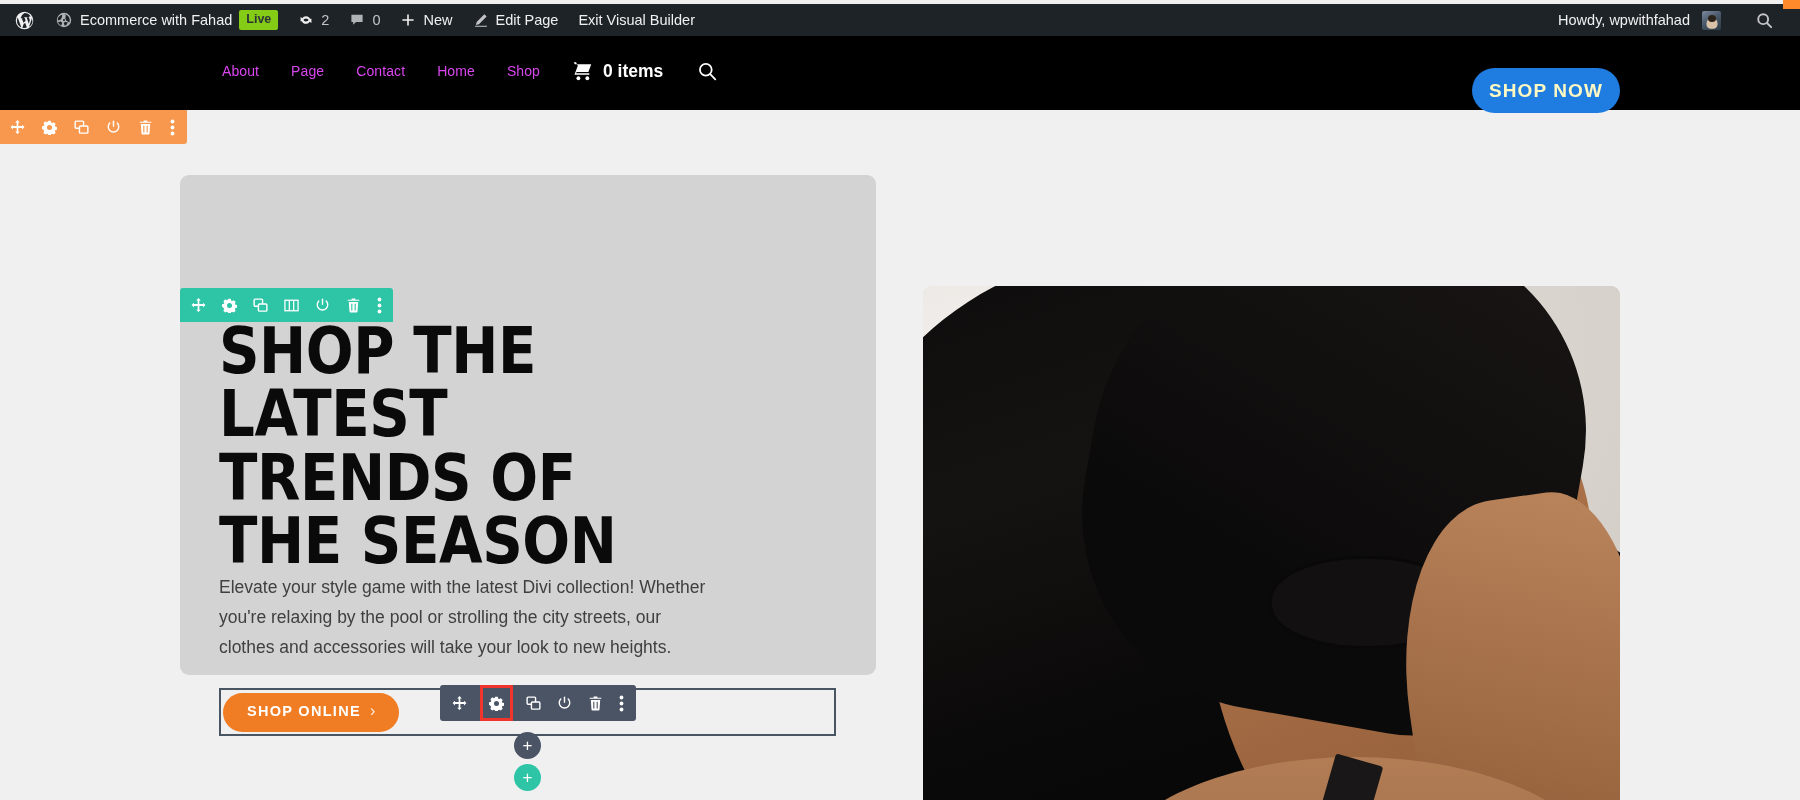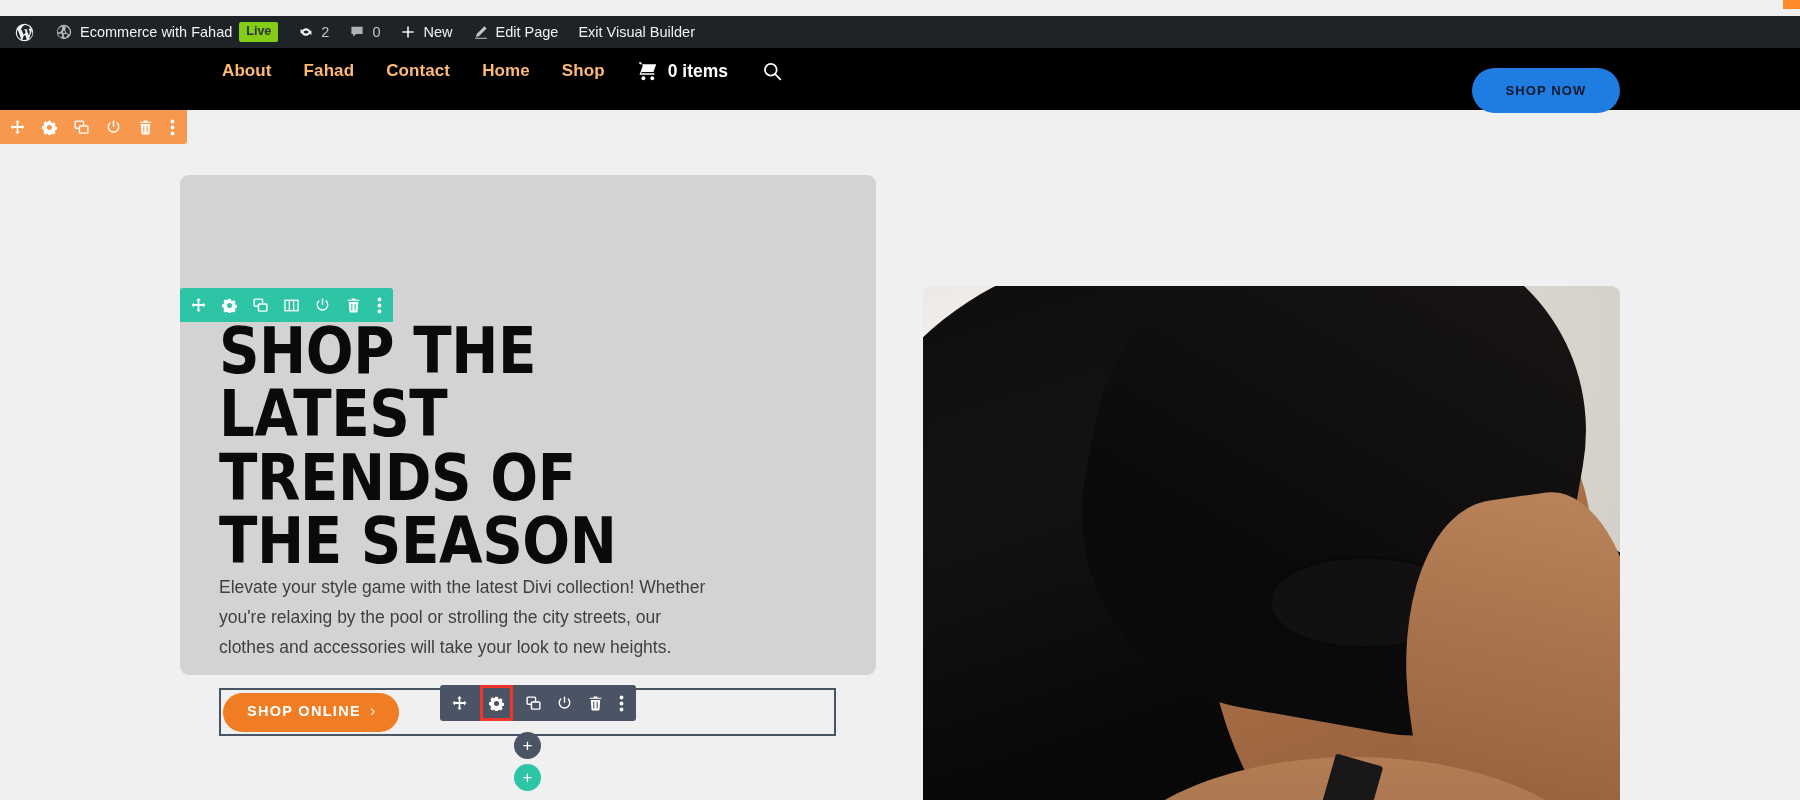--- a/index.html
+++ b/index.html
@@ -5,21 +5,21 @@
   * { box-sizing: border-box; margin: 0; padding: 0; }
   html, body {
     width: 1800px; height: 800px;
     overflow: hidden;
     font-family: "Liberation Sans", sans-serif;
     background: #f0f0f0;
   }
 
   
   #wp-admin-bar {
-    position: absolute; top: 16px; left: 0;
+    position: absolute; top: 4px; left: 0;
     width: 1800px; height: 32px;
     background: #1d2327;
     display: flex; align-items: center;
     color: #f0f0f1;
     font-size: 14px;
     z-index: 300;
   }
   .ab-item {
     display: flex; align-items: center; gap: 7px;
     height: 32px; padding: 0 10px;
@@ -67,33 +67,33 @@
     position: absolute; top: 32px; left: 0;
     width: 1800px; height: 78px;
     background: #000;
     z-index: 120;
   }
   #nav {
     position: absolute; left: 206px; top: 0; height: 78px;
     display: flex; align-items: center; gap: 0;
   }
   .nav-link {
-    color: #fdba74; font-size: 17px; font-weight: 700;
+    color: #d946ef; font-size: 14px; font-weight: 400;
     padding: 0 16px; letter-spacing: .1px;
     font-family: "Liberation Sans", sans-serif;
   }
   .cart-wrap { display:flex; align-items:flex-start; gap:10px; padding-left: 14px; }
   .cart-count { color:#fff; font-size:17.5px; font-weight:600; }
   .nav-search { padding-left: 34px; display:flex; align-items:center; }
   #shop-now-btn {
     position: absolute; right: 180px; top: 36px;
     width: 148px; height: 45px; border-radius: 26px;
     background: #1f7ce0;
     display: flex; align-items: center; justify-content: center;
-    color: #0f172a; font-size: 13px; font-weight: 700; letter-spacing: 1.1px;
+    color: #fef9c3; font-size: 19px; font-weight: 700; letter-spacing: 1.1px;
     border: none; cursor: pointer;
     font-family: "Liberation Sans", sans-serif;
     text-align: right;
   }
 
   
   #canvas {
     position: absolute; top: 110px; left: 0;
     width: 1800px; height: 690px;
     background: #f0f0f0;
@@ -315,28 +315,42 @@
           <path d="M14.2 2.8 17 5.6 7.4 15.2l-3.8 1 1-3.8zM2.6 17.3h14.8v1.2H2.6z"></path>
         </svg>
       </span>
       <span>Edit Page</span>
     </div>
     <div class="ab-item">
       <span>Exit Visual Builder</span>
     </div>
   </div>
 
+  <div class="ab-right">
+    <div class="ab-item">
+      <span>Howdy, wpwithfahad</span>
+      <span class="avatar-sq"></span>
+    </div>
+    <div class="ab-item search-ic">
+      <span>
+        <svg width="19" height="19" viewBox="0 0 20 20" fill="none" stroke="#c3c4c7" stroke-width="2">
+          <circle cx="8.6" cy="8.6" r="5.2"></circle>
+            <path d="M12.6 12.6 17 17" stroke-linecap="round"></path>
+        </svg>
+      </span>
+    </div>
+  </div>
 </div>
 
 <div id="scroll-thumb"></div>
 
 <div id="site-header">
   <div id="nav">
     <a class="nav-link">About</a>
-    <a class="nav-link">Fahad</a>
+    <a class="nav-link">Page</a>
     <a class="nav-link">Contact</a>
     <a class="nav-link">Home</a>
     <a class="nav-link">Shop</a>
     <div class="cart-wrap">
       <span>
         <svg width="23" height="20" viewBox="0 0 24 22" fill="#fff">
           <path d="M.5 1.5h3.1l1 2.2h18.1l-3.1 8.4H6.6l-.5 1.4h14.5v1.6H4.3L7.9 5.3 6 1.5H.5z"></path>
           <circle cx="8.6" cy="19" r="2.1"></circle>
             <circle cx="18.4" cy="19" r="2.1"></circle>
         </svg>

